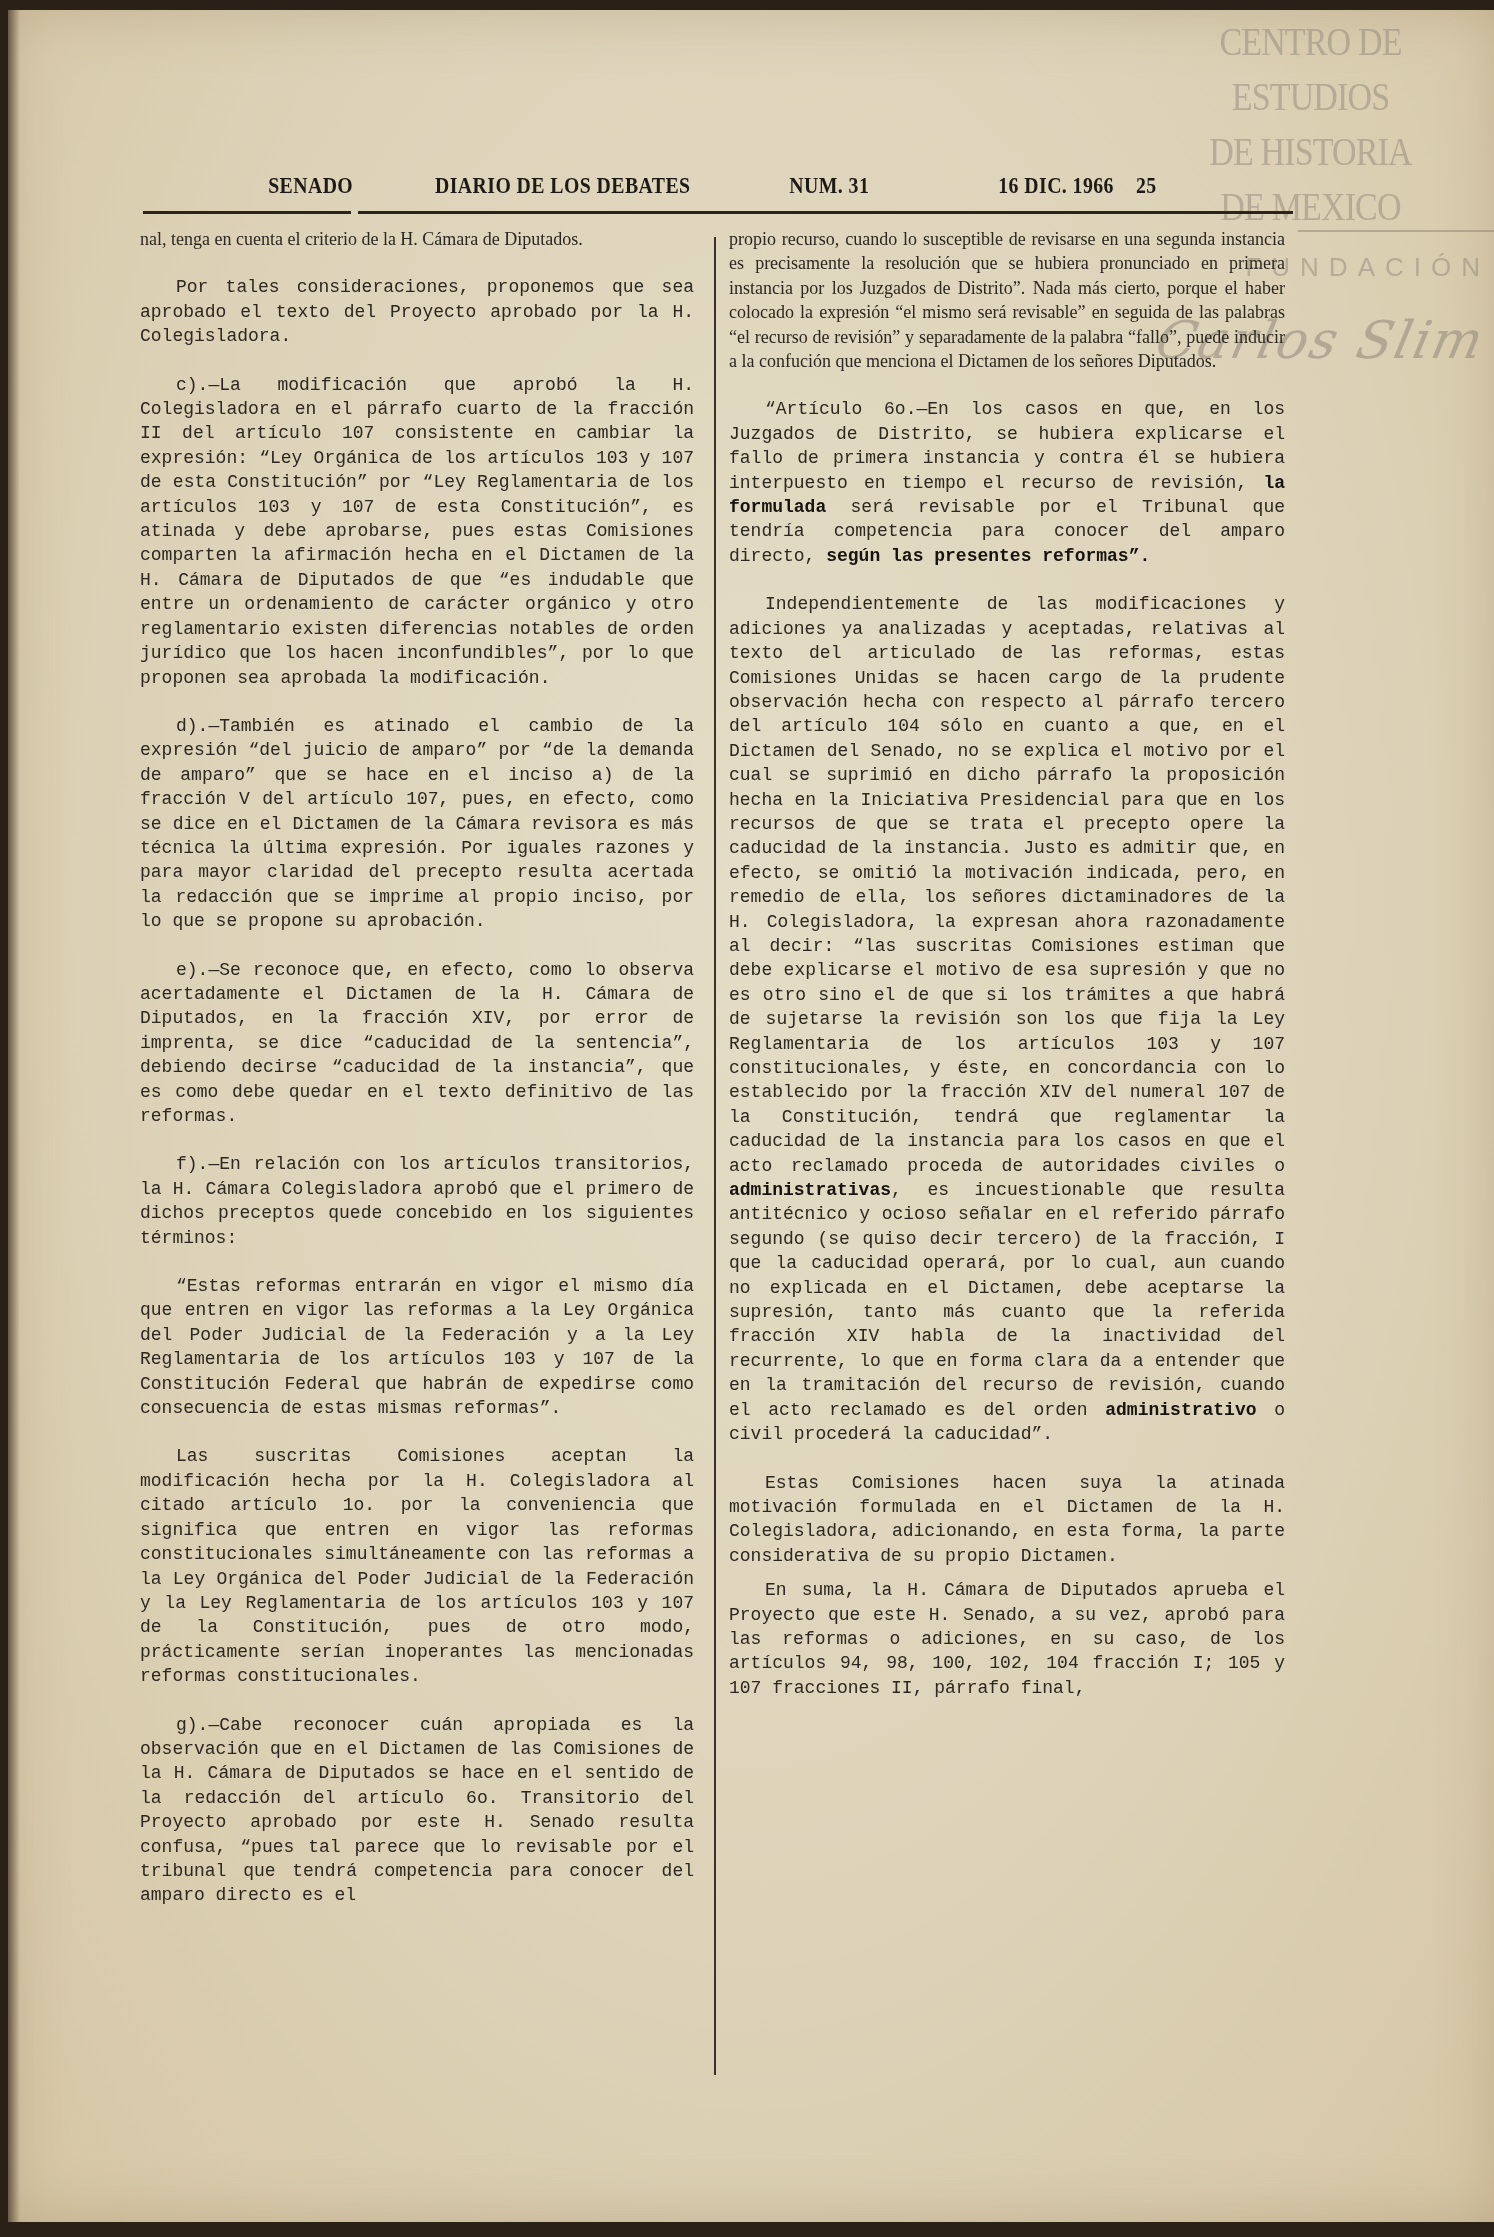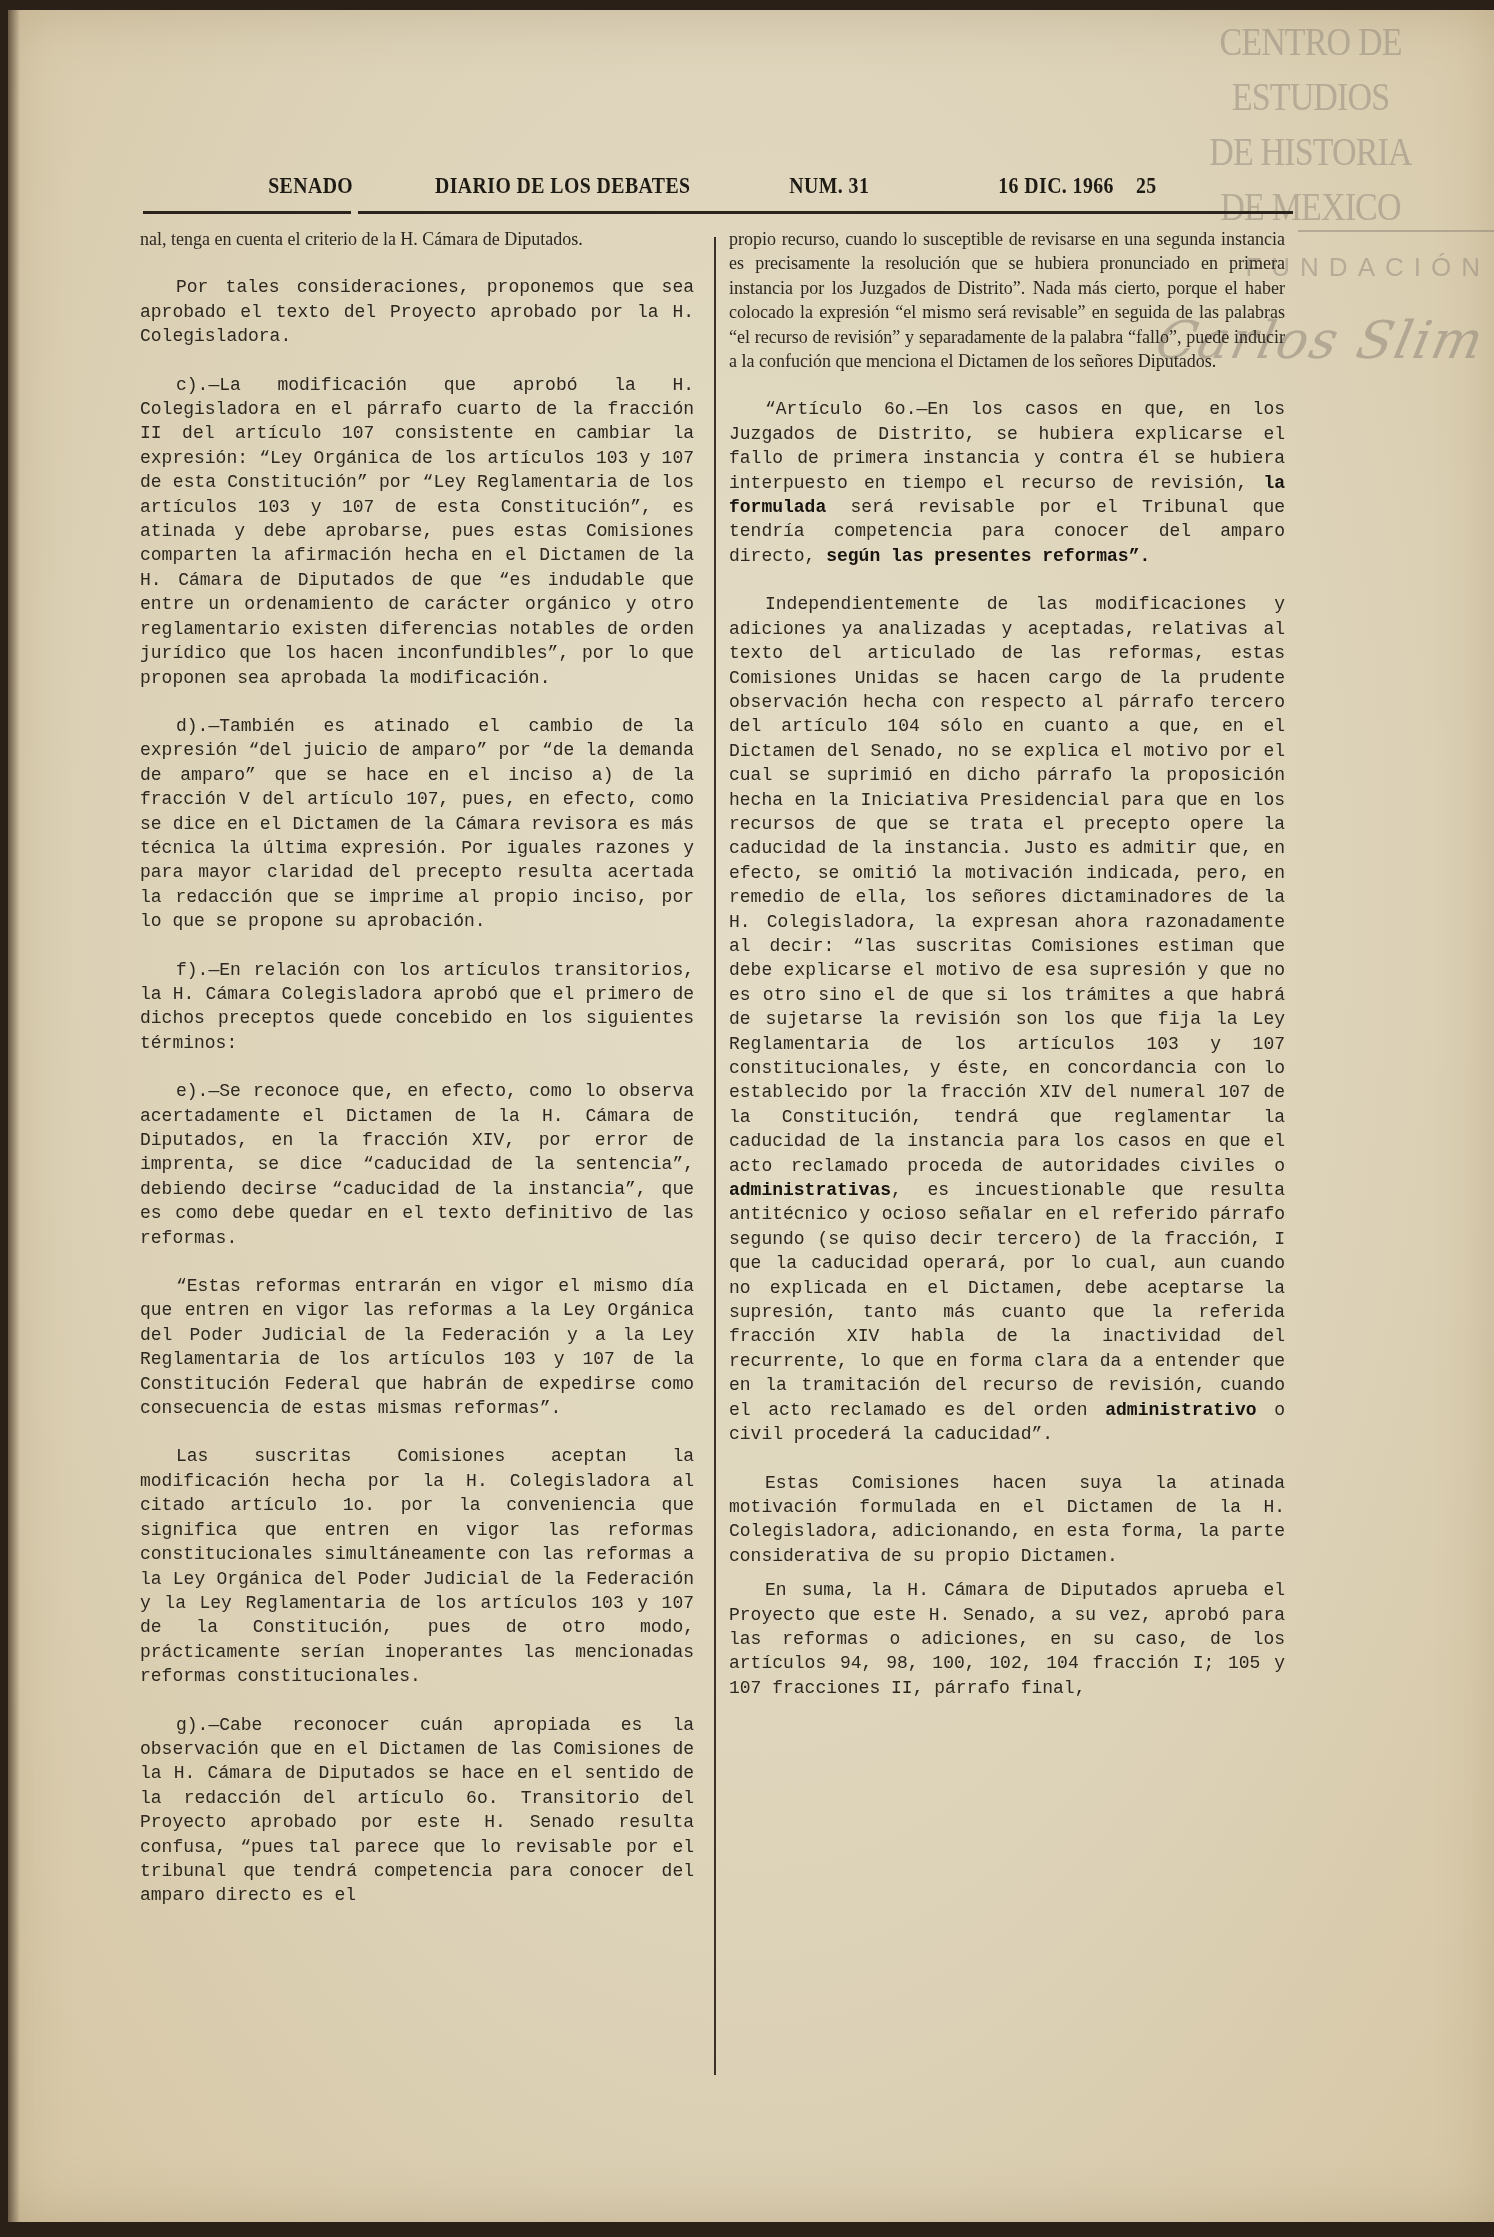--- a/index.html
+++ b/index.html
@@ -98,22 +98,22 @@
   <div class="rule r1"></div>
   <div class="rule r2"></div>
 
   <div class="col-divider"></div>
 
   <div class="col left">
     <p>nal, tenga en cuenta el criterio de la H. Cámara de Diputados.</p>
     <p class="indent gap">Por tales consideraciones, proponemos que sea aprobado el texto del Proyecto aprobado por la H. Colegisladora.</p>
     <p class="indent gap">c).—La modificación que aprobó la H. Colegisladora en el párrafo cuarto de la fracción II del artículo 107 consistente en cambiar la expresión: “Ley Orgánica de los artículos 103 y 107 de esta Constitución” por “Ley Reglamentaria de los artículos 103 y 107 de esta Constitución”, es atinada y debe aprobarse, pues estas Comisiones comparten la afirmación hecha en el Dictamen de la H. Cámara de Diputados de que “es indudable que entre un ordenamiento de carácter orgánico y otro reglamentario existen diferencias notables de orden jurídico que los hacen inconfundibles”, por lo que proponen sea aprobada la modificación.</p>
     <p class="indent gap">d).—También es atinado el cambio de la expresión “del juicio de amparo” por “de la demanda de amparo” que se hace en el inciso a) de la fracción V del artículo 107, pues, en efecto, como se dice en el Dictamen de la Cámara revisora es más técnica la última expresión. Por iguales razones y para mayor claridad del precepto resulta acertada la redacción que se imprime al propio inciso, por lo que se propone su aprobación.</p>
+    <p class="indent gap">e).—Se reconoce que, en efecto, como lo observa acertadamente el Dictamen de la H. Cámara de Diputados, en la fracción XIV, por error de imprenta, se dice “caducidad de la sentencia”, debiendo decirse “caducidad de la instancia”, que es como debe quedar en el texto definitivo de las reformas.</p>
     <p class="indent gap">f).—En relación con los artículos transitorios, la H. Cámara Colegisladora aprobó que el primero de dichos preceptos quede concebido en los siguientes términos:</p>
-    <p class="indent gap">e).—Se reconoce que, en efecto, como lo observa acertadamente el Dictamen de la H. Cámara de Diputados, en la fracción XIV, por error de imprenta, se dice “caducidad de la sentencia”, debiendo decirse “caducidad de la instancia”, que es como debe quedar en el texto definitivo de las reformas.</p>
     <p class="indent gap">“Estas reformas entrarán en vigor el mismo día que entren en vigor las reformas a la Ley Orgánica del Poder Judicial de la Federación y a la Ley Reglamentaria de los artículos 103 y 107 de la Constitución Federal que habrán de expedirse como consecuencia de estas mismas reformas”.</p>
     <p class="indent gap">Las suscritas Comisiones aceptan la modificación hecha por la H. Colegisladora al citado artículo 1o. por la conveniencia que significa que entren en vigor las reformas constitucionales simultáneamente con las reformas a la Ley Orgánica del Poder Judicial de la Federación y la Ley Reglamentaria de los artículos 103 y 107 de la Constitución, pues de otro modo, prácticamente serían inoperantes las mencionadas reformas constitucionales.</p>
     <p class="indent gap">g).—Cabe reconocer cuán apropiada es la observación que en el Dictamen de las Comisiones de la H. Cámara de Diputados se hace en el sentido de la redacción del artículo 6o. Transitorio del Proyecto aprobado por este H. Senado resulta confusa, “pues tal parece que lo revisable por el tribunal que tendrá competencia para conocer del amparo directo es el</p>
   </div>
 
   <div class="col right">
     <p>propio recurso, cuando lo susceptible de revisarse en una segunda instancia es precisamente la resolución que se hubiera pronunciado en primera instancia por los Juzgados de Distrito”. Nada más cierto, porque el haber colocado la expresión “el mismo será revisable” en seguida de las palabras “el recurso de revisión” y separadamente de la palabra “fallo”, puede inducir a la confución que menciona el Dictamen de los señores Diputados.</p>
     <p class="indent gap"><span>“Artículo 6o.—En los casos en que, en los Juzgados de Distrito, se hubiera explicarse el fallo de primera instancia y contra él se hubiera interpuesto en tiempo el recurso de revisión, </span><b>la formulada</b><span> será revisable por el Tribunal que tendría competencia para conocer del amparo directo, </span><b>según las presentes reformas”.</b></p>
     <p class="indent gap"><span>Independientemente de las modificaciones y adiciones ya analizadas y aceptadas, relativas al texto del articulado de las reformas, estas Comisiones Unidas se hacen cargo de la prudente observación hecha con respecto al párrafo tercero del artículo 104 sólo en cuanto a que, en el Dictamen del Senado, no se explica el motivo por el cual se suprimió en dicho párrafo la proposición hecha en la Iniciativa Presidencial para que en los recursos de que se trata el precepto opere la caducidad de la instancia. Justo es admitir que, en efecto, se omitió la motivación indicada, pero, en remedio de ella, los señores dictaminadores de la H. Colegisladora, la expresan ahora razonadamente al decir: “las suscritas Comisiones estiman que debe explicarse el motivo de esa supresión y que no es otro sino el de que si los trámites a que habrá de sujetarse la revisión son los que fija la Ley Reglamentaria de los artículos 103 y 107 constitucionales, y éste, en concordancia con lo establecido por la fracción XIV del numeral 107 de la Constitución, tendrá que reglamentar la caducidad de la instancia para los casos en que el acto reclamado proceda de autoridades civiles o </span><b>administrativas</b><span>, es incuestionable que resulta antitécnico y ocioso señalar en el referido párrafo segundo (se quiso decir tercero) de la fracción, I que la caducidad operará, por lo cual, aun cuando no explicada en el Dictamen, debe aceptarse la supresión, tanto más cuanto que la referida fracción XIV habla de la inactividad del recurrente, lo que en forma clara da a entender que en la tramitación del recurso de revisión, cuando el acto reclamado es del orden </span><b>administrativo</b><span> o civil procederá la caducidad”.</span></p>
     <p class="indent gap">Estas Comisiones hacen suya la atinada motivación formulada en el Dictamen de la H. Colegisladora, adicionando, en esta forma, la parte considerativa de su propio Dictamen.</p>

